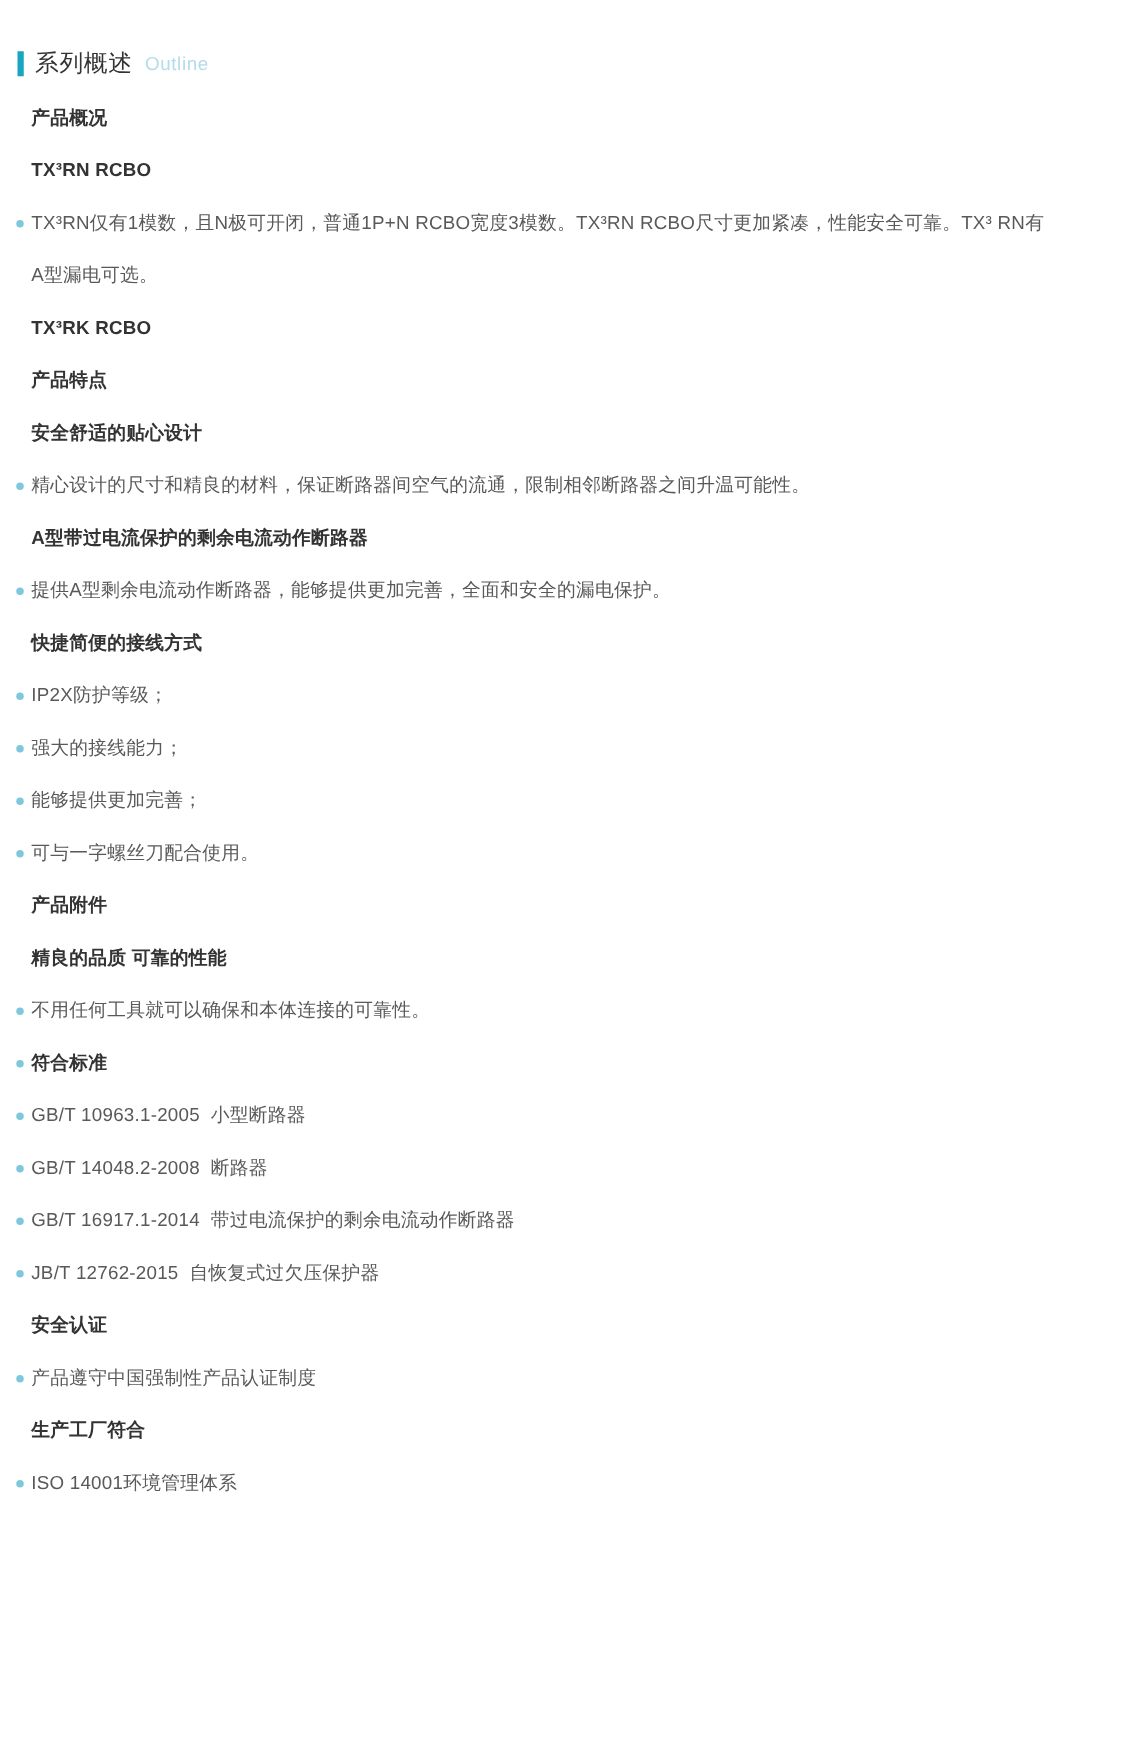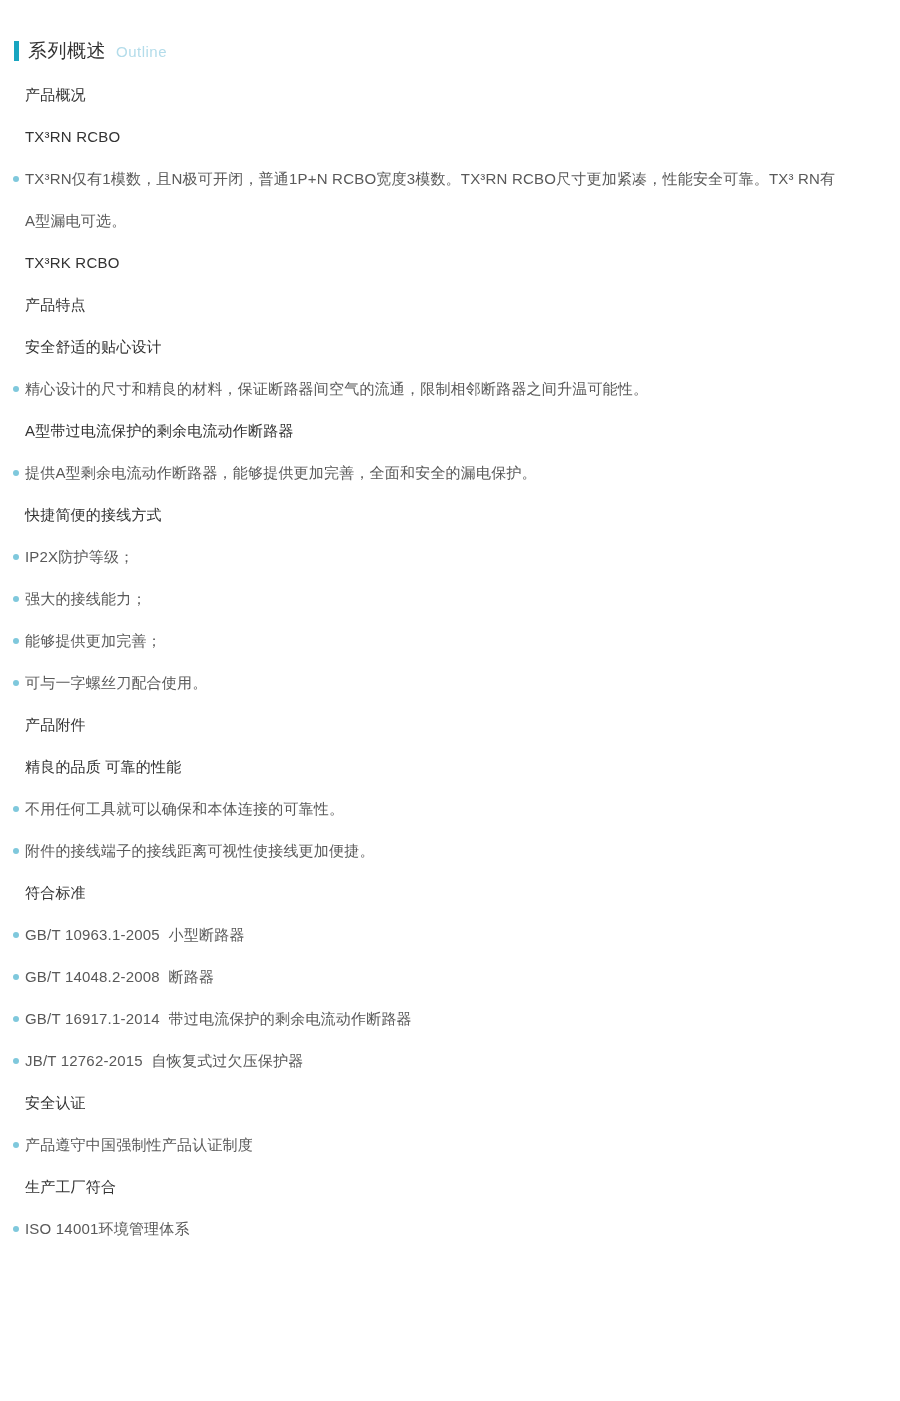--- a/index.html
+++ b/index.html
@@ -41,21 +41,21 @@
   .content {
     padding: 10px 55px 0 25px;
   }
   .block {
     font-size: 15px;
     line-height: 42px;
     letter-spacing: 0.2px;
   }
   .block.heading {
     color: #333333;
-    font-weight: normal;
+    font-weight: bold;
   }
   .block.bullet {
     color: #595959;
     position: relative;
   }
   .block.bullet .txt {
     white-space: pre-wrap;
   }
   .dot {
     position: absolute;
@@ -89,21 +89,21 @@
       <div class="block heading"><span class="txt">A型带过电流保护的剩余电流动作断路器</span></div>
       <div class="block bullet"><span class="dot"></span><span class="txt">提供A型剩余电流动作断路器，能够提供更加完善，全面和安全的漏电保护。</span></div>
       <div class="block heading"><span class="txt">快捷简便的接线方式</span></div>
       <div class="block bullet"><span class="dot"></span><span class="txt">IP2X防护等级；</span></div>
       <div class="block bullet"><span class="dot"></span><span class="txt">强大的接线能力；</span></div>
       <div class="block bullet"><span class="dot"></span><span class="txt">能够提供更加完善；</span></div>
       <div class="block bullet"><span class="dot"></span><span class="txt">可与一字螺丝刀配合使用。</span></div>
       <div class="block heading"><span class="txt">产品附件</span></div>
       <div class="block heading"><span class="txt">精良的品质 可靠的性能</span></div>
       <div class="block bullet"><span class="dot"></span><span class="txt">不用任何工具就可以确保和本体连接的可靠性。</span></div>
-      <div class="block bullet"><span class="dot"></span><span class="txt">附件的接线端子的接线距离可视性使接线更加便捷。</span></div>
+      <div class="block bullet"><span class="dot"></span></div>
       <div class="block heading"><span class="txt">符合标准</span></div>
       <div class="block bullet"><span class="dot"></span><span class="txt">GB/T 10963.1-2005  小型断路器</span></div>
       <div class="block bullet"><span class="dot"></span><span class="txt">GB/T 14048.2-2008  断路器</span></div>
       <div class="block bullet"><span class="dot"></span><span class="txt">GB/T 16917.1-2014  带过电流保护的剩余电流动作断路器</span></div>
       <div class="block bullet"><span class="dot"></span><span class="txt">JB/T 12762-2015  自恢复式过欠压保护器</span></div>
       <div class="block heading"><span class="txt">安全认证</span></div>
       <div class="block bullet"><span class="dot"></span><span class="txt">产品遵守中国强制性产品认证制度</span></div>
       <div class="block heading"><span class="txt">生产工厂符合</span></div>
       <div class="block bullet"><span class="dot"></span><span class="txt">ISO 14001环境管理体系</span></div>
     </div>

